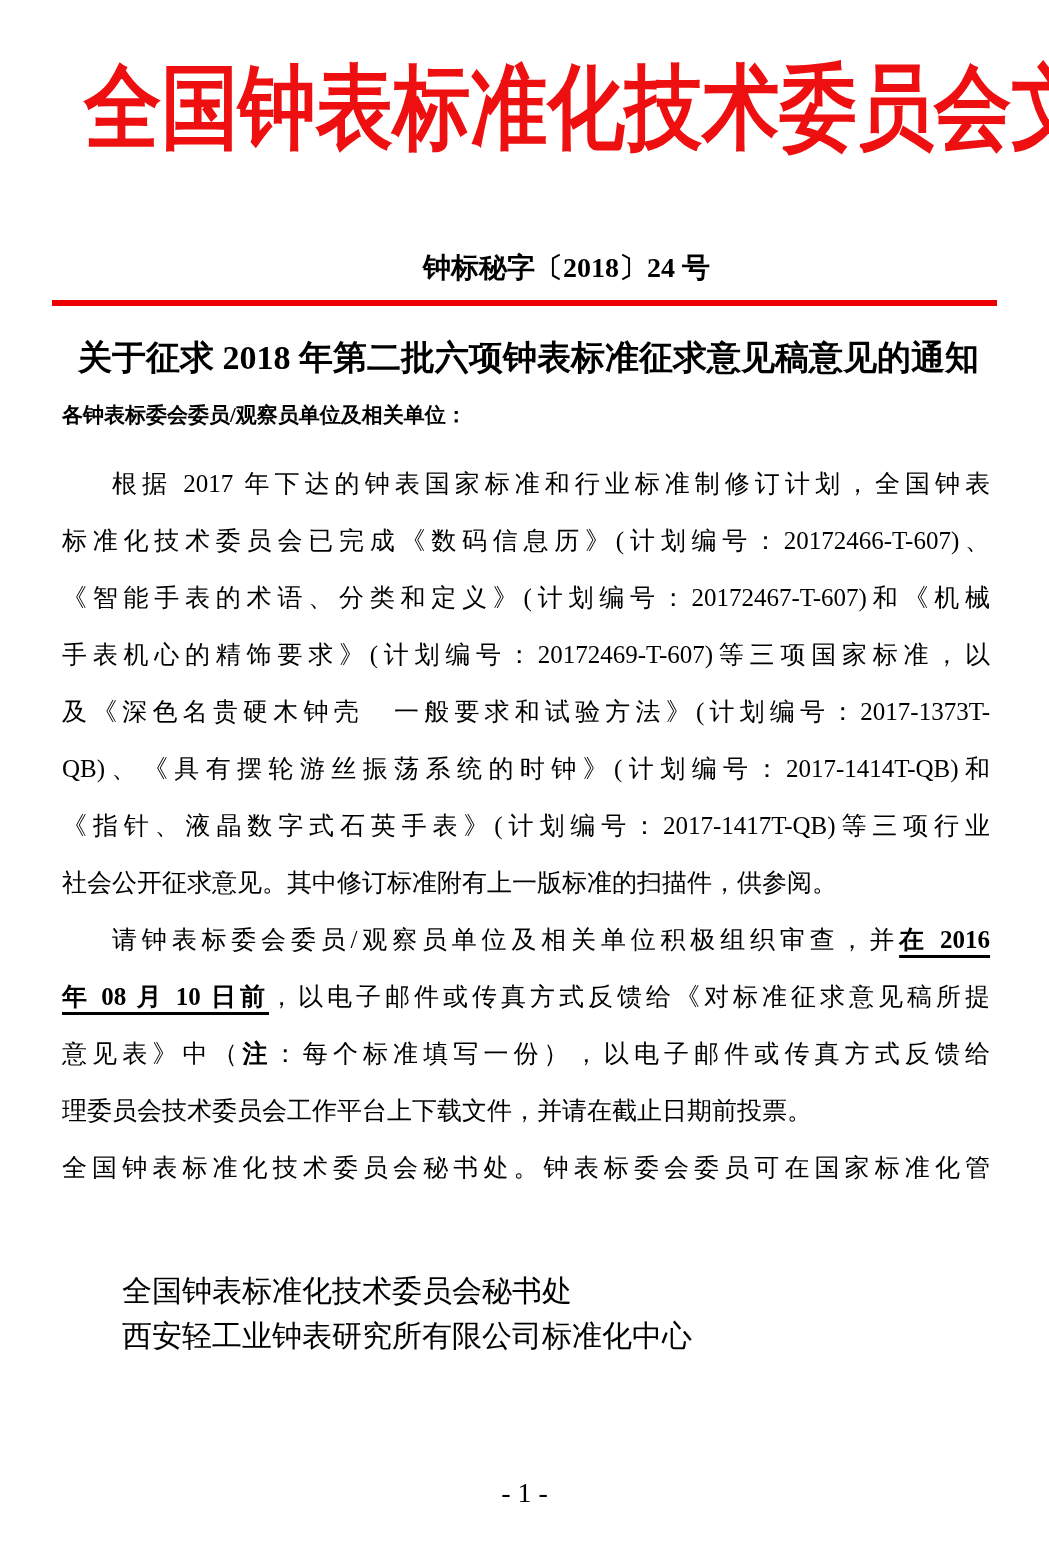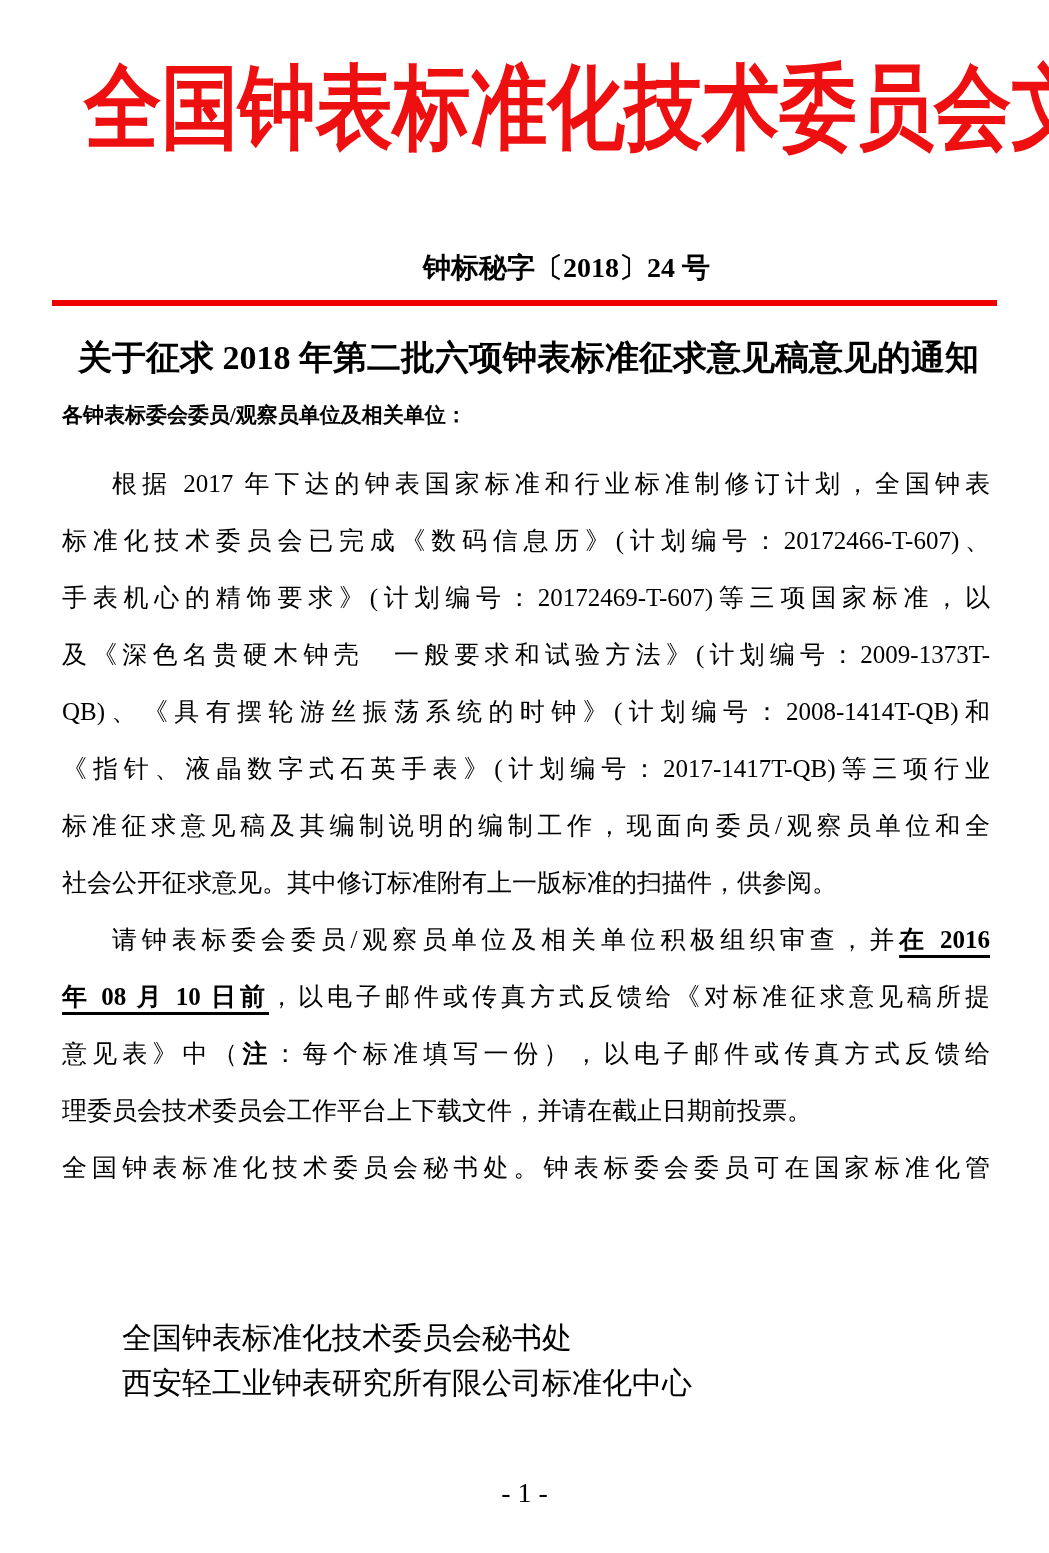--- a/index.html
+++ b/index.html
@@ -85,21 +85,20 @@
     text-decoration-thickness: 2.5px;
     text-underline-offset: 7px;
   }
 
   .closing-block {
     top: 1268px;
     left: 62px;
     width: 928px;
     font-size: 30px;
     line-height: 45px;
-    margin-top: 47px;
   }
   .closing-line { text-indent: 2em; }
 
   .page-number {
     top: 1473px;
     left: 0;
     width: 100%;
     text-align: center;
     font-size: 28px;
     line-height: 40px;
@@ -116,25 +115,25 @@
 
   <div class="abs red-rule" style="background: rgb(239, 0, 0);"></div>
 
   <h1 class="abs notice-title">关于征求 2018 年第二批六项钟表标准征求意见稿意见的通知</h1>
 
   <div class="abs salutation">各钟表标委会委员/观察员单位及相关单位：</div>
 
   <div class="abs body-block">
       <div class="body-line indent"><span class="">根据 2017 年下达的钟表国家标准和行业标准制修订计划，全国钟表</span></div>
       <div class="body-line"><span class="">标准化技术委员会已完成《数码信息历》(计划编号：20172466-T-607)、</span></div>
+      <div class="body-line"><span class="">《智能手表的术语、分类和定义》(计划编号：20172467-T-607)和《机械</span></div>
       <div class="body-line"><span class="">手表机心的精饰要求》(计划编号：20172469-T-607)等三项国家标准，以</span></div>
-      <div class="body-line"><span class="">及《深色名贵硬木钟壳　一般要求和试验方法》(计划编号：2009-1373T-</span></div>
-      <div class="body-line"><span class="">QB)、《具有摆轮游丝振荡系统的时钟》(计划编号：2008-1414T-QB)和</span></div>
+      <div class="body-line"><span class="">及《深色名贵硬木钟壳　一般要求和试验方法》(计划编号：2017-1373T-</span></div>
+      <div class="body-line"><span class="">QB)、《具有摆轮游丝振荡系统的时钟》(计划编号：2017-1414T-QB)和</span></div>
       <div class="body-line"><span class="">《指针、液晶数字式石英手表》(计划编号：2017-1417T-QB)等三项行业</span></div>
-      <div class="body-line"><span class="">标准征求意见稿及其编制说明的编制工作，现面向委员/观察员单位和全</span></div>
       <div class="body-line para-end"><span class="">社会公开征求意见。其中修订标准附有上一版标准的扫描件，供参阅。</span></div>
       <div class="body-line indent"><span class="">请钟表标委会委员/观察员单位及相关单位积极组织审查，并</span><span class="b u">在 2016</span></div>
       <div class="body-line"><span class="b u">年 08 月 10 日前</span><span class="">，以电子邮件或传真方式反馈给《对标准征求意见稿所提</span></div>
       <div class="body-line"><span class="">意见表》中（</span><span class="b ">注</span><span class="">：每个标准填写一份），以电子邮件或传真方式反馈给</span></div>
       <div class="body-line para-end"><span class="">理委员会技术委员会工作平台上下载文件，并请在截止日期前投票。</span></div>
       <div class="body-line"><span class="">全国钟表标准化技术委员会秘书处。钟表标委会委员可在国家标准化管</span></div>
     </div>
 
   <div class="abs closing-block">
       <div class="closing-line">全国钟表标准化技术委员会秘书处</div>

